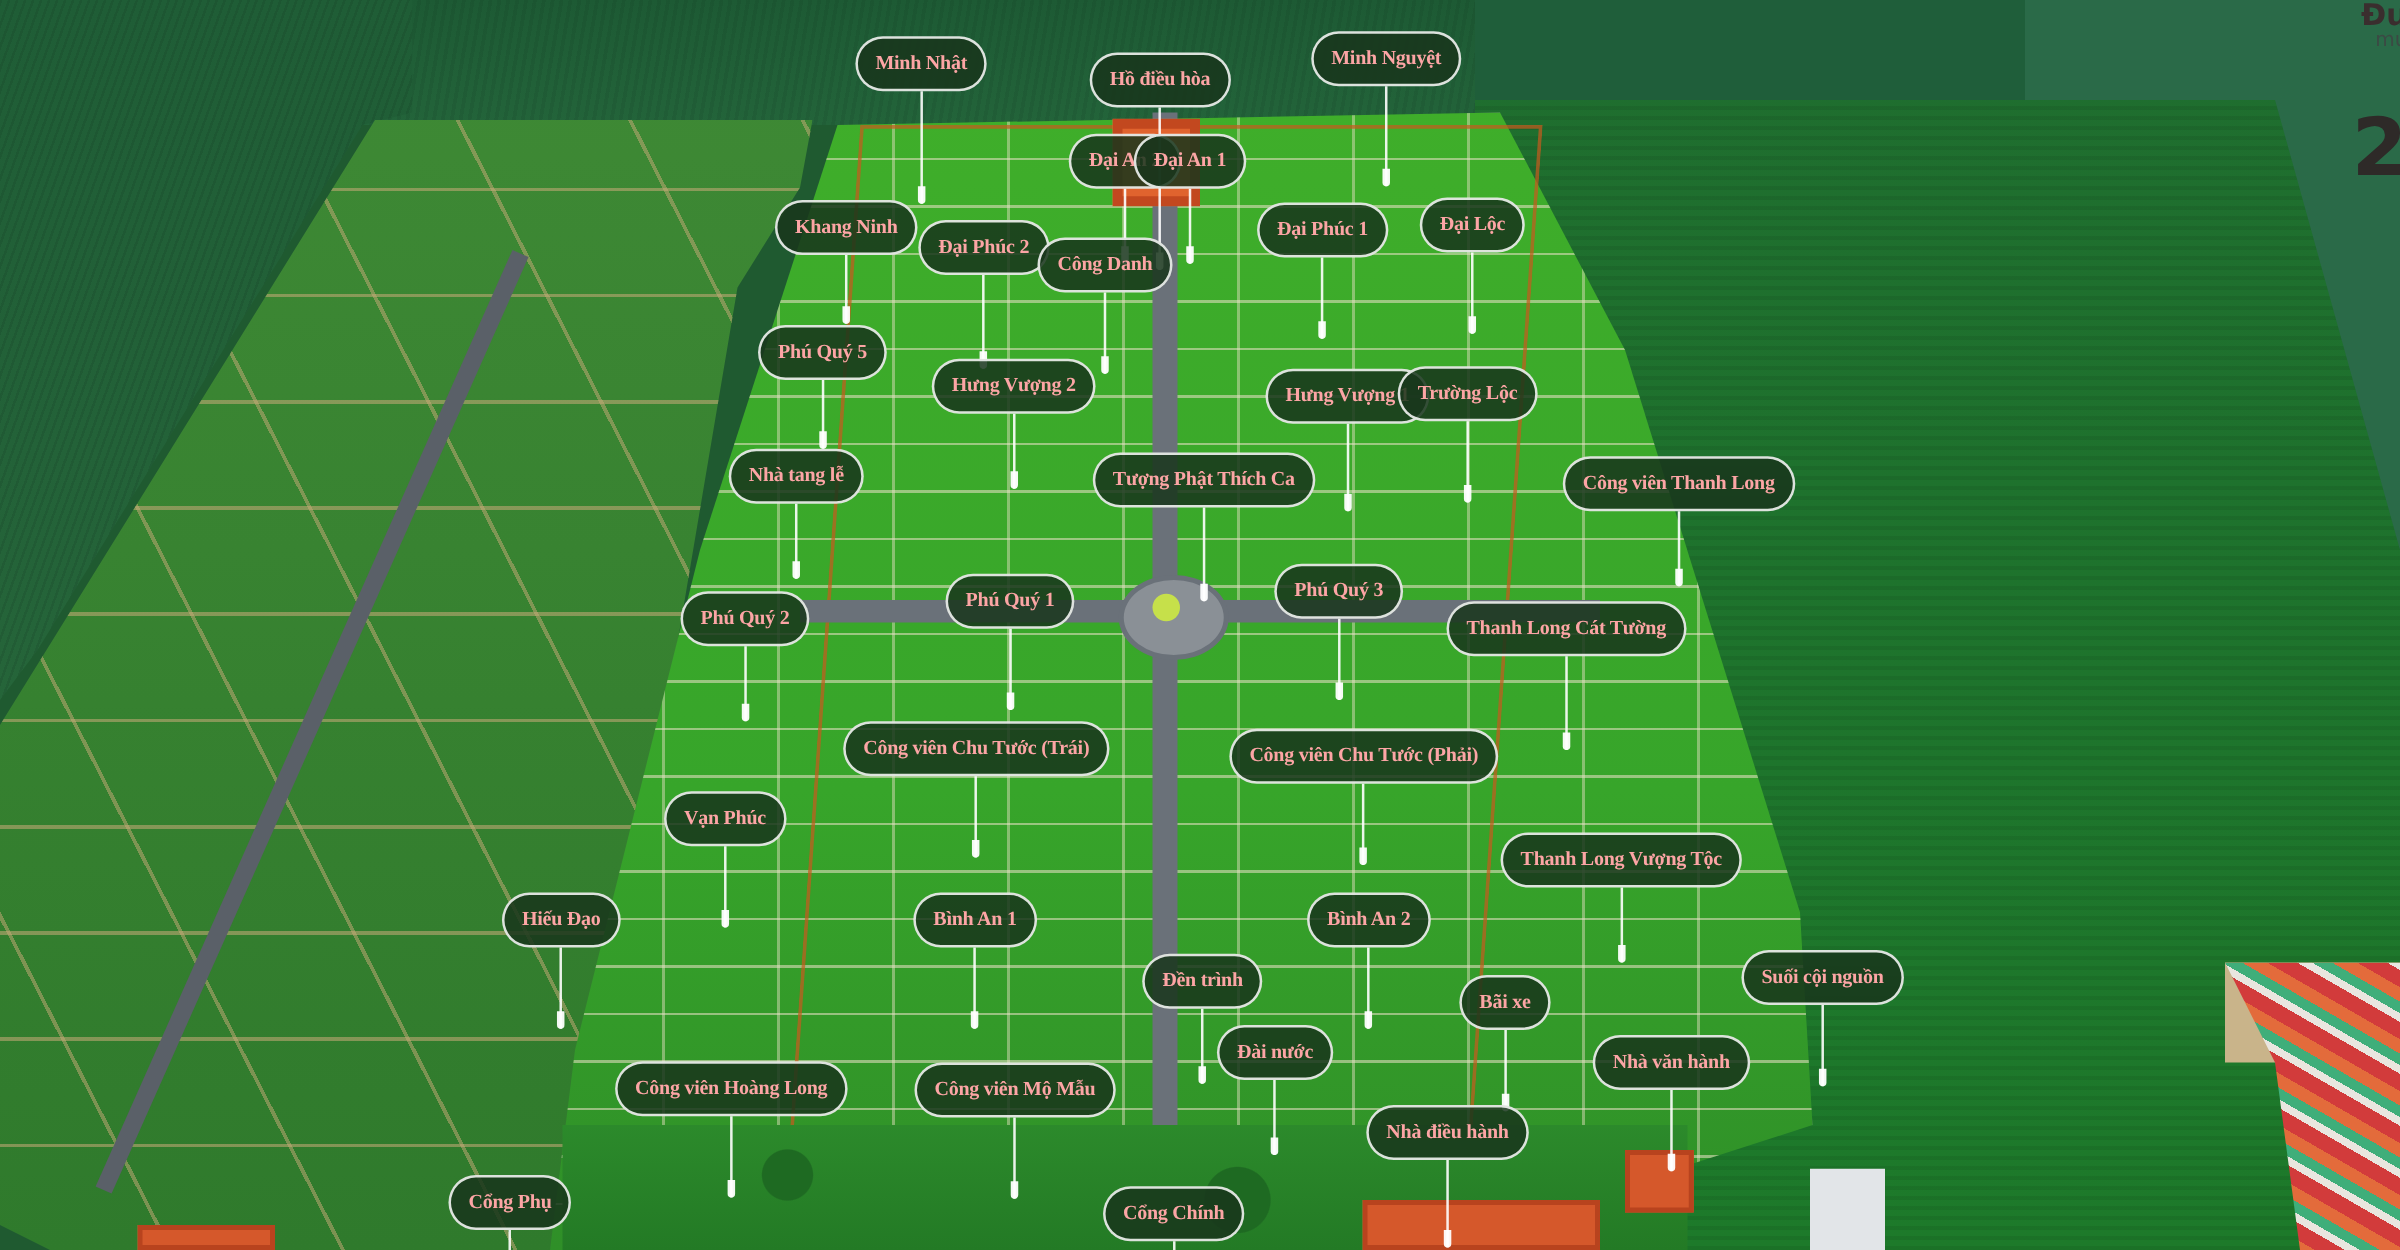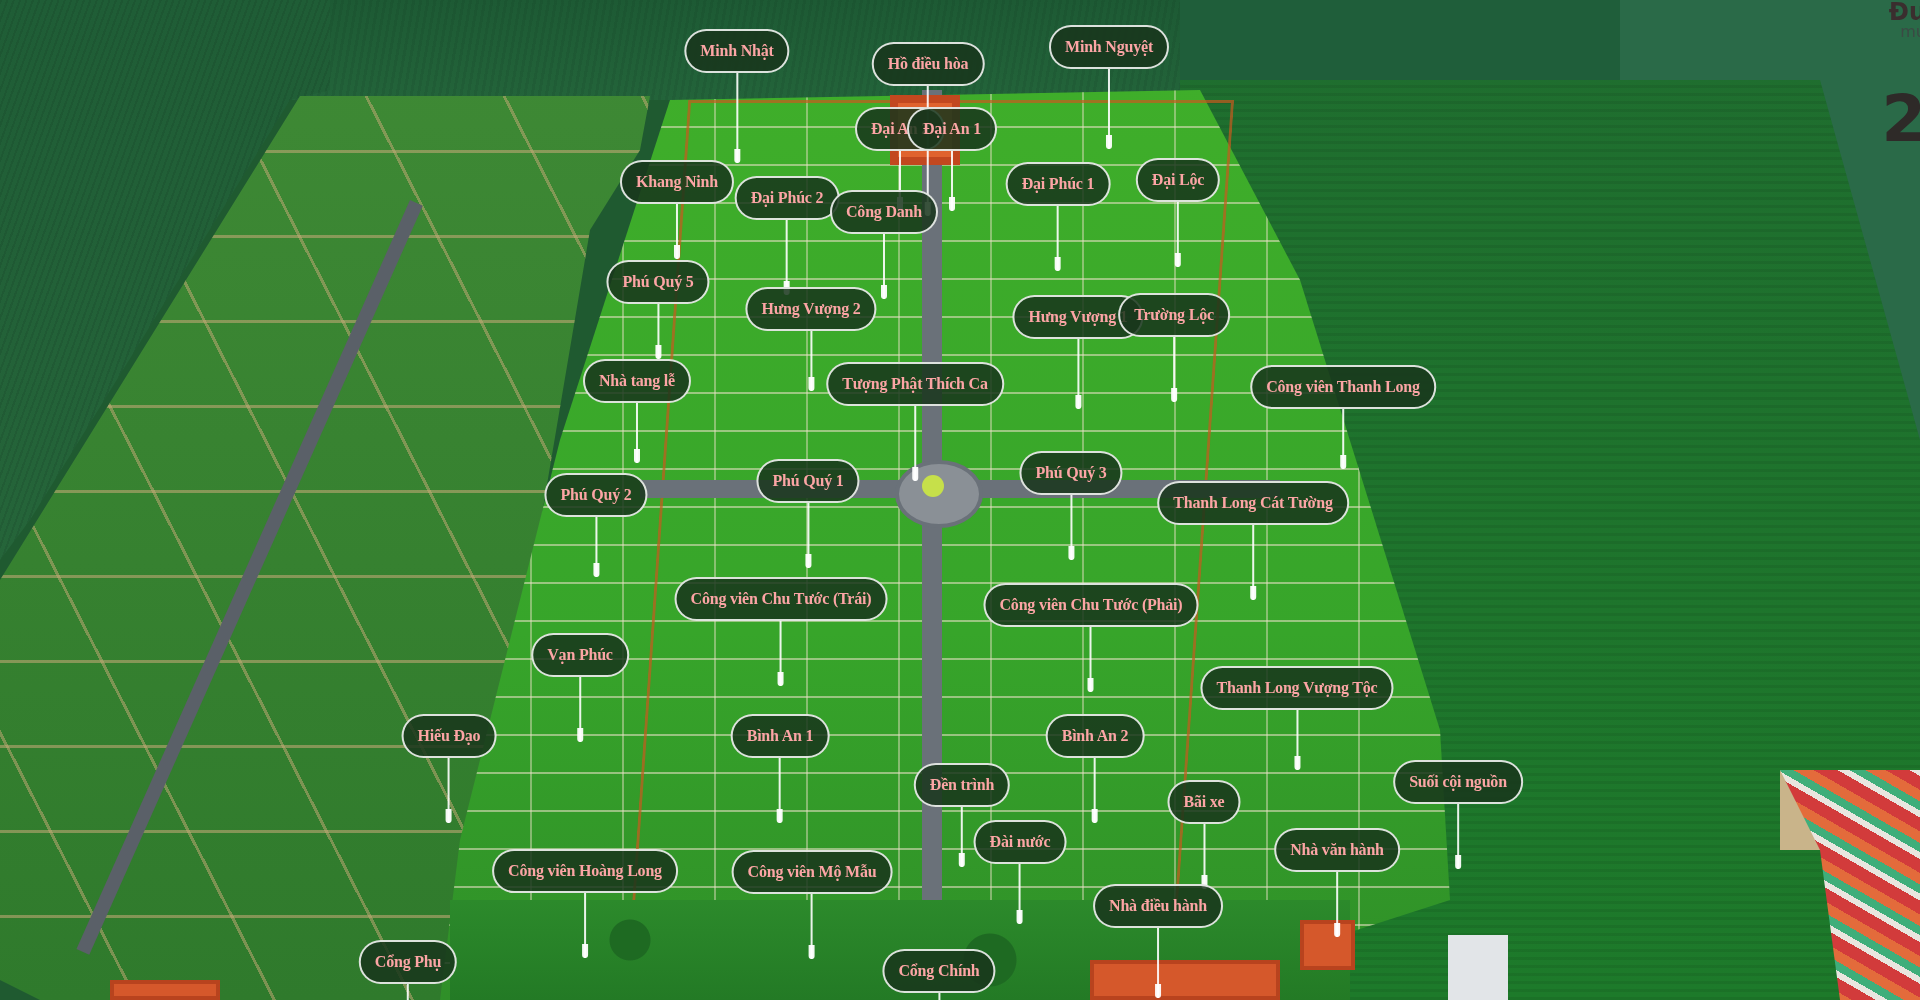--- a/index.html
+++ b/index.html
@@ -212,21 +212,21 @@
     <span class="leader" style="height: 70px;"></span>
   </div>
       <div class="marker" style="left: 1174px; top: 315px;">
     <span class="pill">Trường Lộc</span>
     <span class="leader" style="height: 65px;"></span>
   </div>
       <div class="marker" style="left: 637px; top: 381px;">
     <span class="pill">Nhà tang lễ</span>
     <span class="leader" style="height: 60px;"></span>
   </div>
-      <div class="marker" style="left: 915px; top: 384px; text-align: center;">
+      <div class="marker" style="left: 963px; top: 384px; text-align: center;">
     <span class="pill">Tượng Phật Thích Ca</span>
     <span class="leader" style="height: 75px;"></span>
   </div>
       <div class="marker" style="left: 1343px; top: 387px;">
     <span class="pill">Công viên Thanh Long</span>
     <span class="leader" style="height: 60px;"></span>
   </div>
       <div class="marker" style="left: 596px; top: 495px;">
     <span class="pill">Phú Quý 2</span>
     <span class="leader" style="height: 60px;"></span>

